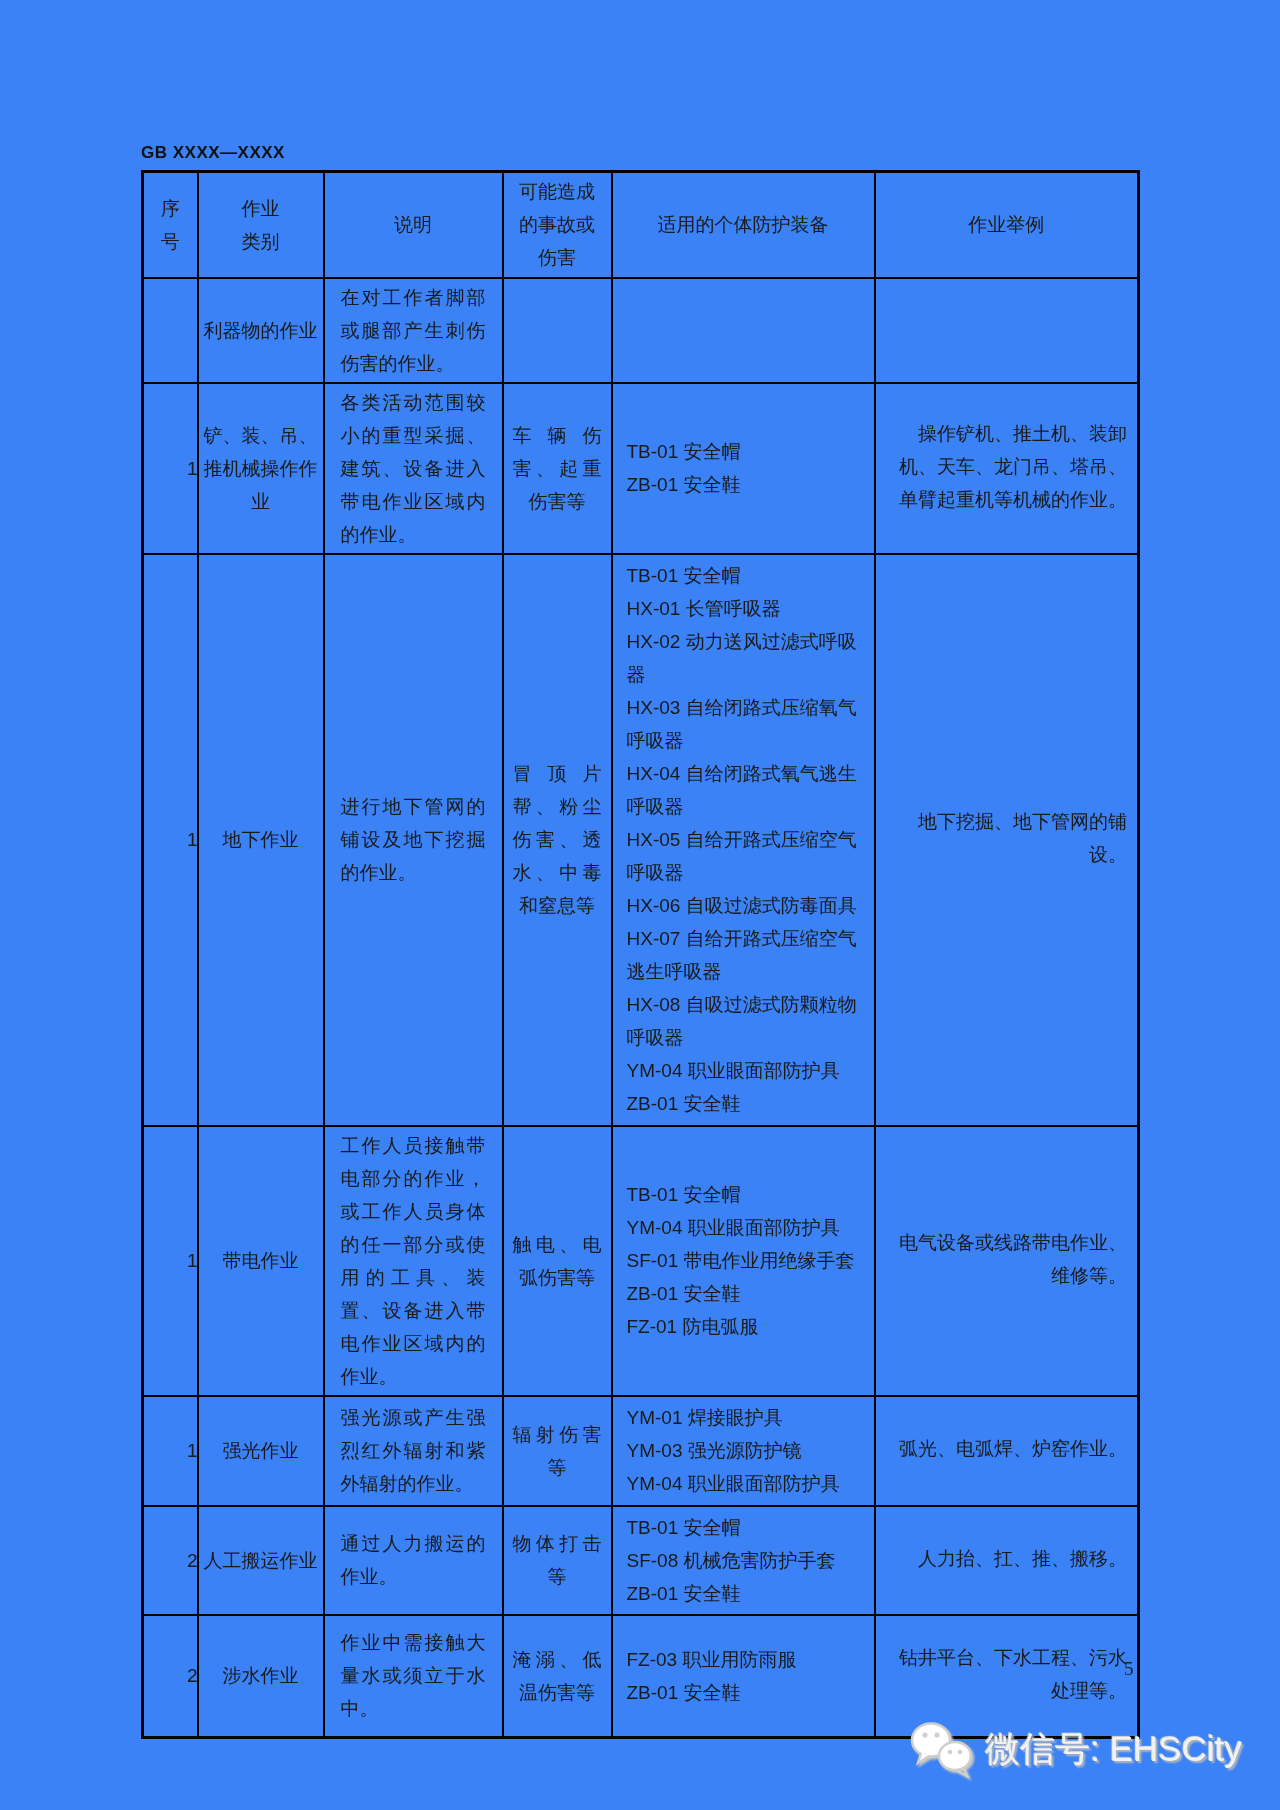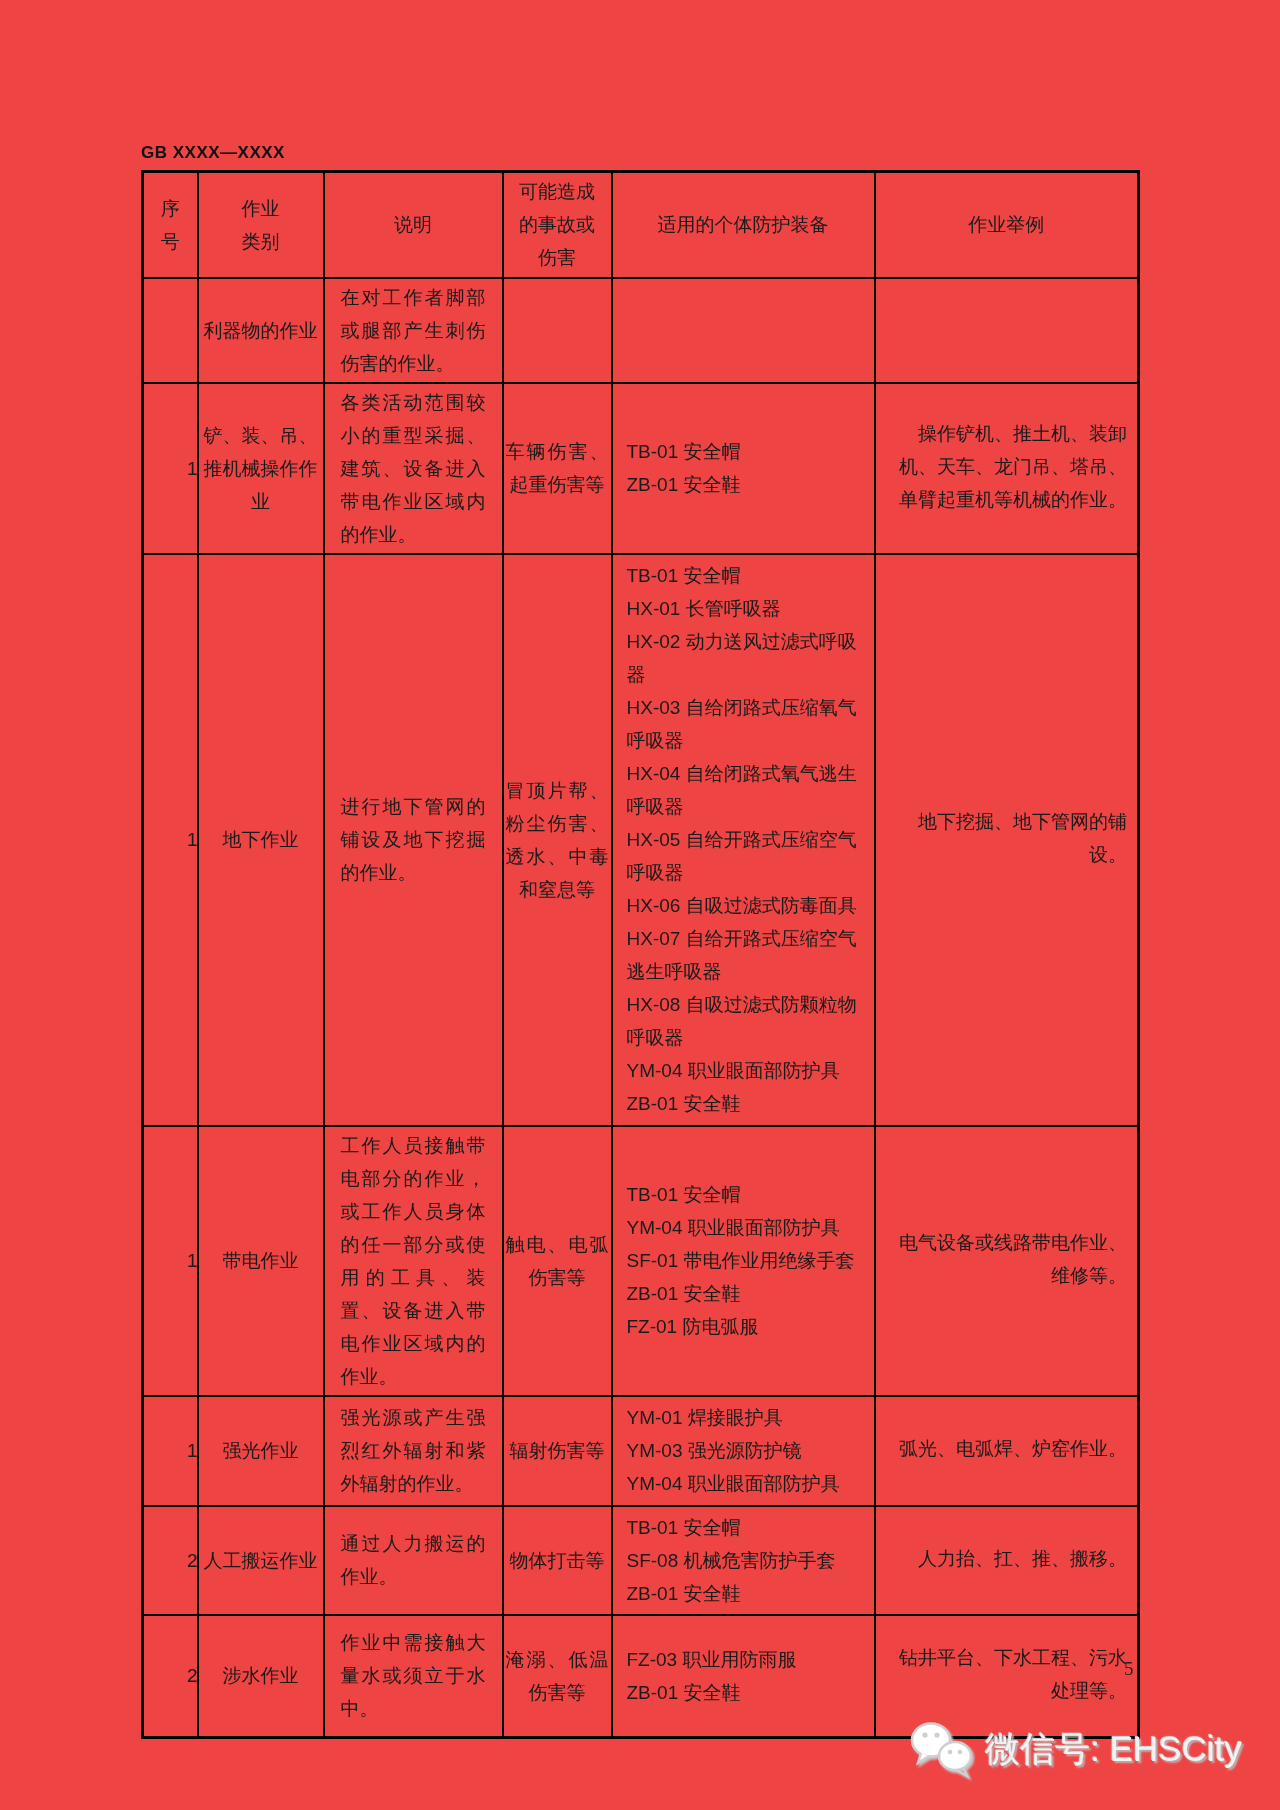--- a/index.html
+++ b/index.html
@@ -1,21 +1,21 @@
 <!DOCTYPE html>
 <html><head>
 <meta charset="utf-8">
 <style>
   * { margin: 0; padding: 0; box-sizing: border-box; }
   html, body { background: #ffffff; }
   .page {
     position: relative;
     width: 1280px;
     height: 1810px;
-    background: #ef4444;
+    background: #3b82f6;
     font-family: "Liberation Serif", "DejaVu Serif", serif;
     color: #1a1a1a;
     overflow: hidden;
   }
   .doc-code {
     position: absolute;
     left: 141px;
     top: 143px;
     font-family: "Liberation Sans", "DejaVu Sans", sans-serif;
     font-size: 17px;
@@ -62,21 +62,21 @@
     text-align: center;
     padding: 14px 5px;
   }
   td.c-desc {
     text-align: justify;
     padding: 2px 16px;
   }
   td.c-haz {
     text-align: justify;
     text-align-last: center;
-    padding: 2px 2px;
+    padding: 2px 9px;
   }
   td.c-equip {
     text-align: left;
     white-space: pre-line;
     padding: 4px 8px 4px 14px;
     font-family: "Liberation Sans", "DejaVu Sans", sans-serif;
     font-size: 18.5px;
   }
   td.c-ex {
     text-align: right;

